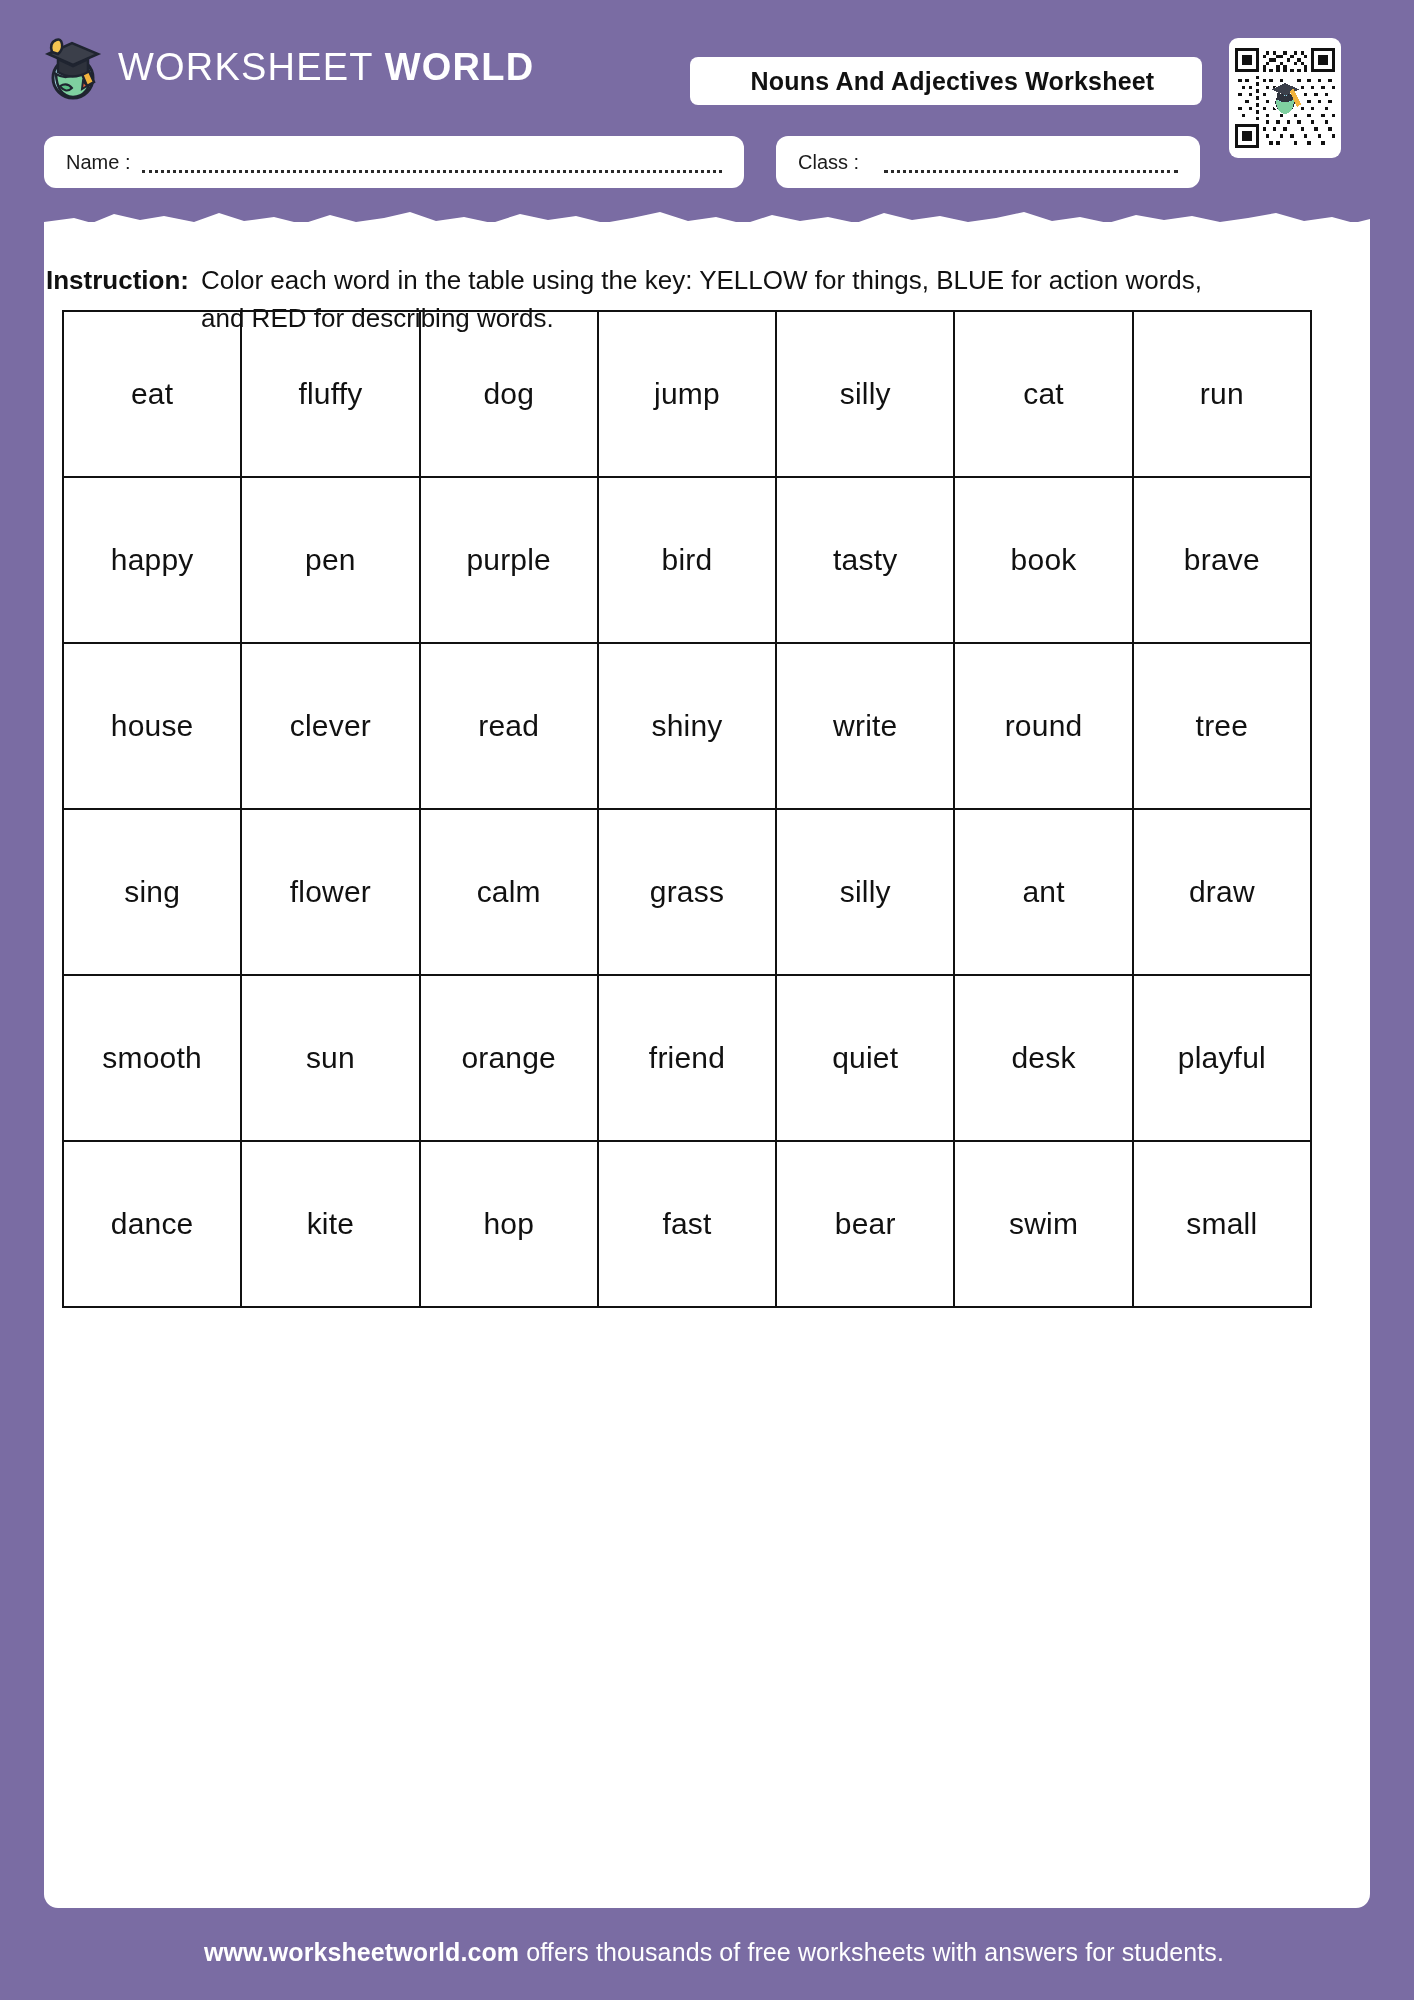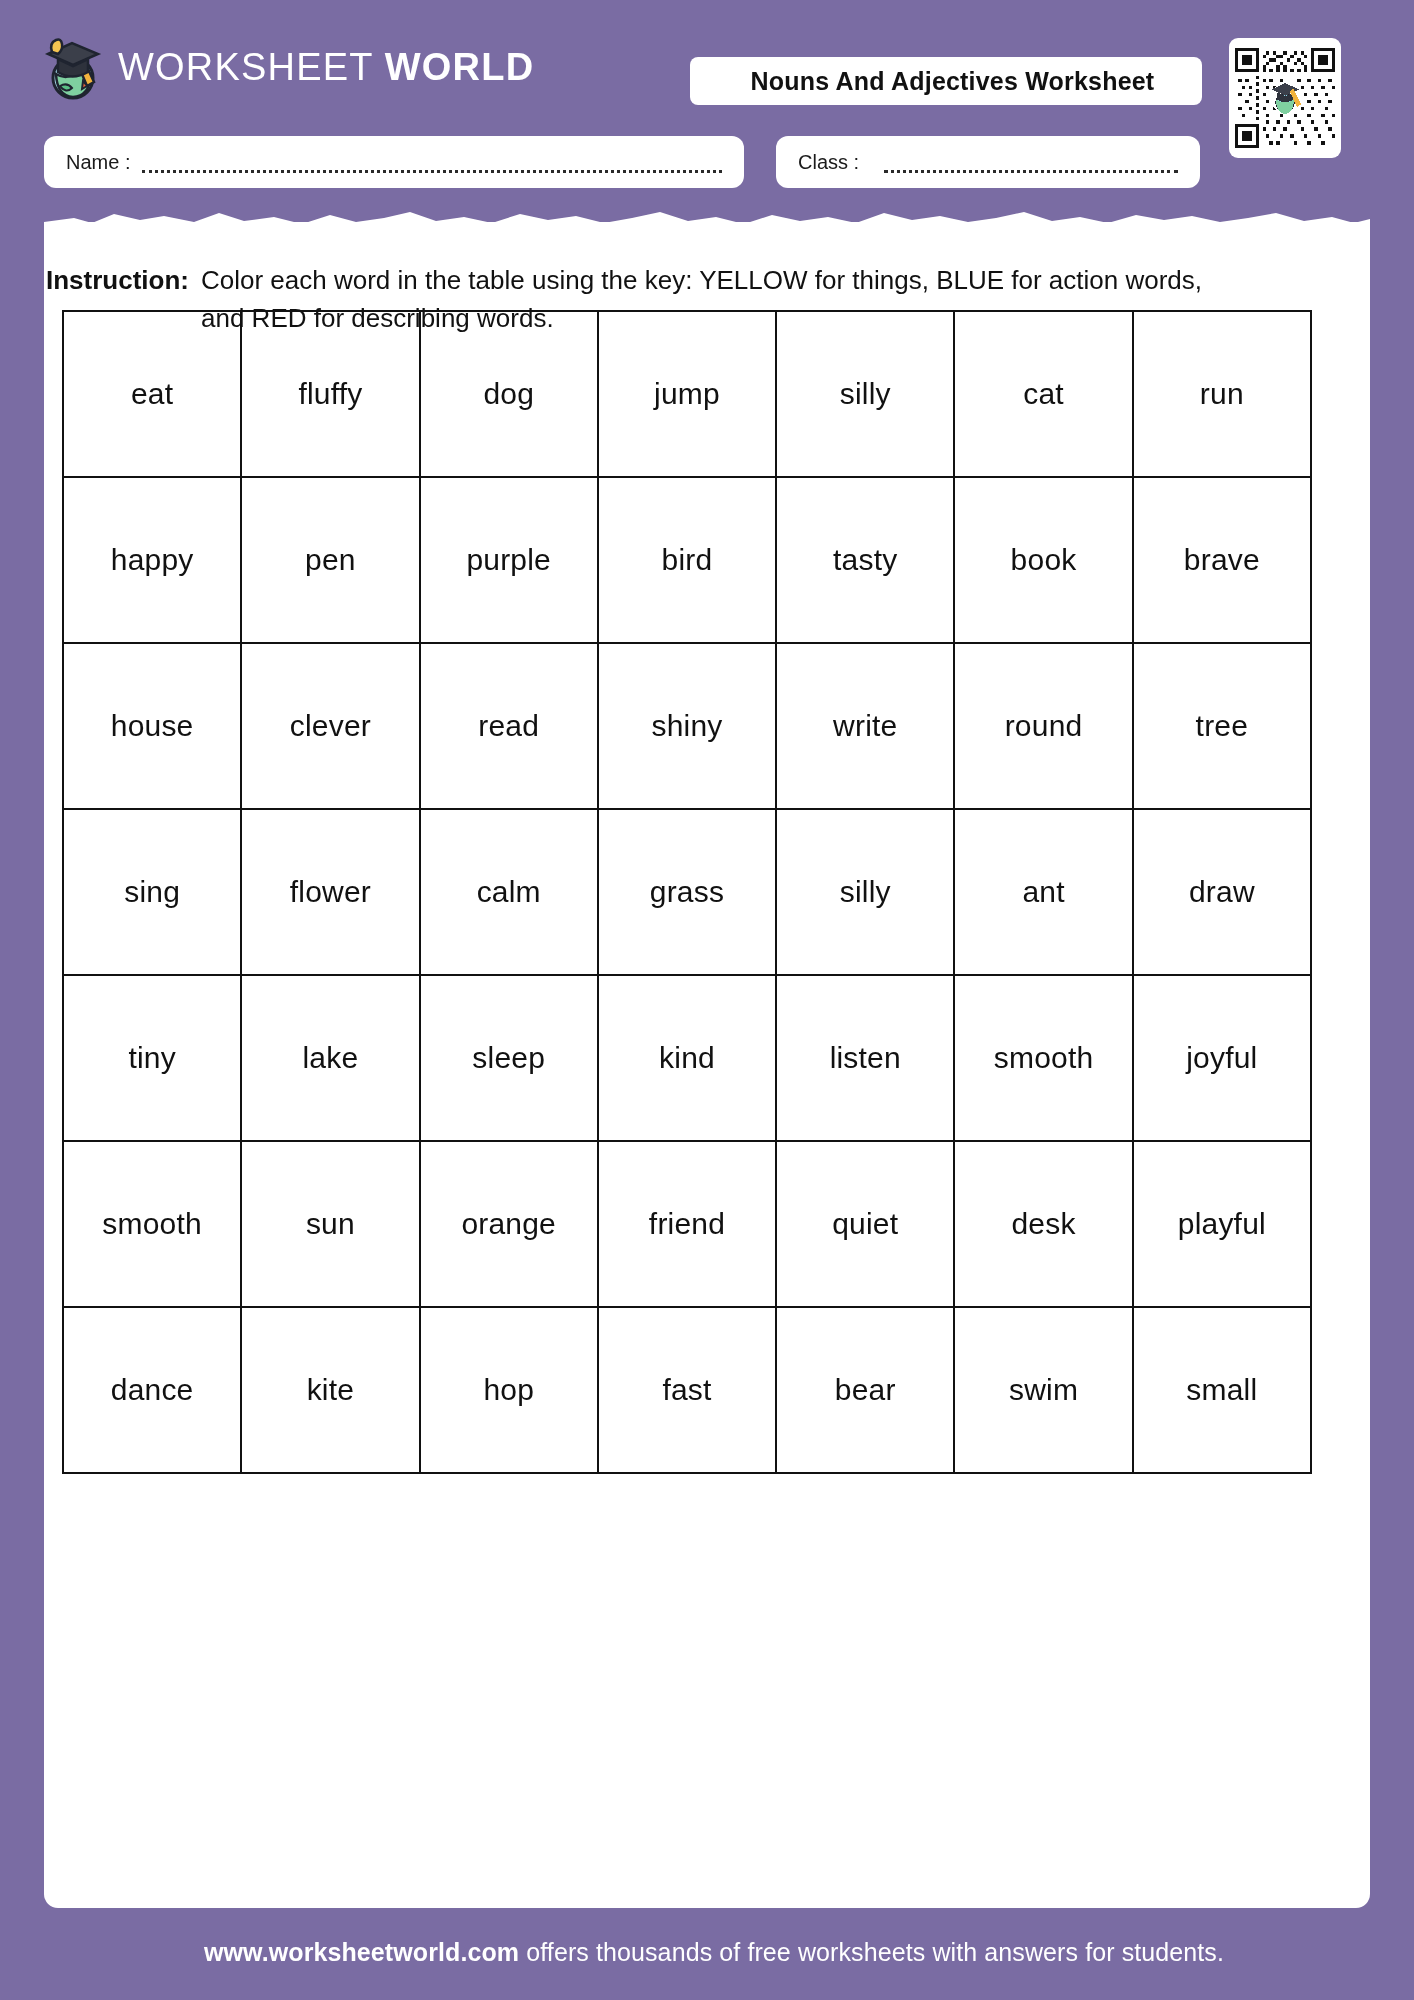--- a/index.html
+++ b/index.html
@@ -402,29 +402,20 @@
           <tr>
             <td>sing</td>
             <td>flower</td>
             <td>calm</td>
             <td>grass</td>
             <td>silly</td>
             <td>ant</td>
             <td>draw</td>
           </tr>
           <tr>
-            <td>tiny</td>
-            <td>lake</td>
-            <td>sleep</td>
-            <td>kind</td>
-            <td>listen</td>
-            <td>smooth</td>
-            <td>joyful</td>
-          </tr>
-          <tr>
             <td>smooth</td>
             <td>sun</td>
             <td>orange</td>
             <td>friend</td>
             <td>quiet</td>
             <td>desk</td>
             <td>playful</td>
           </tr>
           <tr>
             <td>dance</td>

